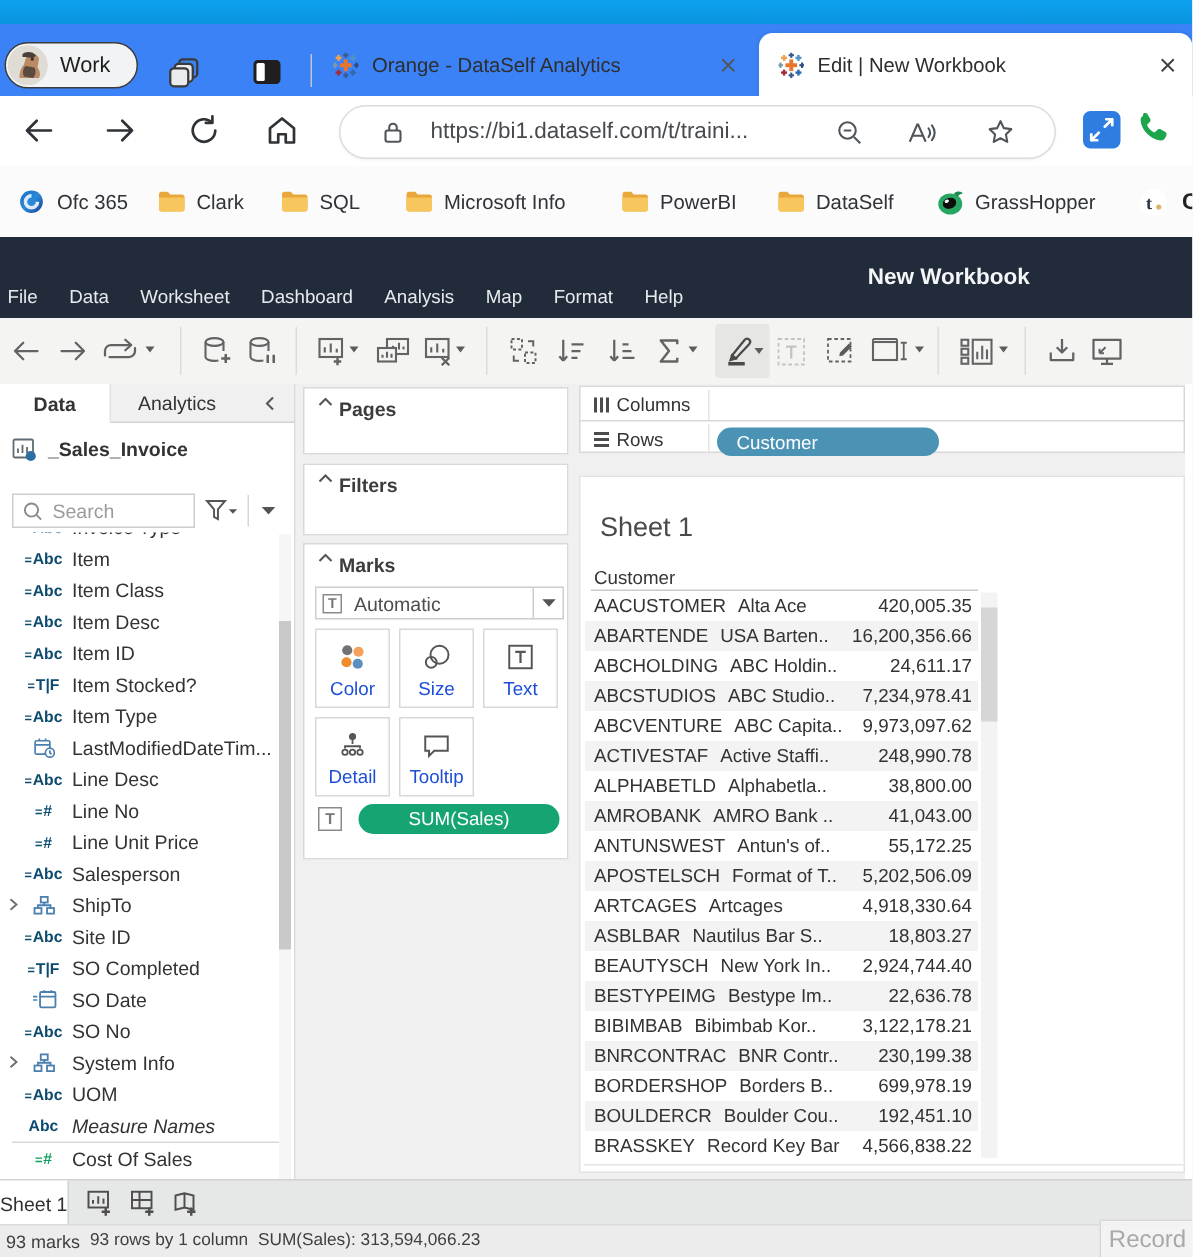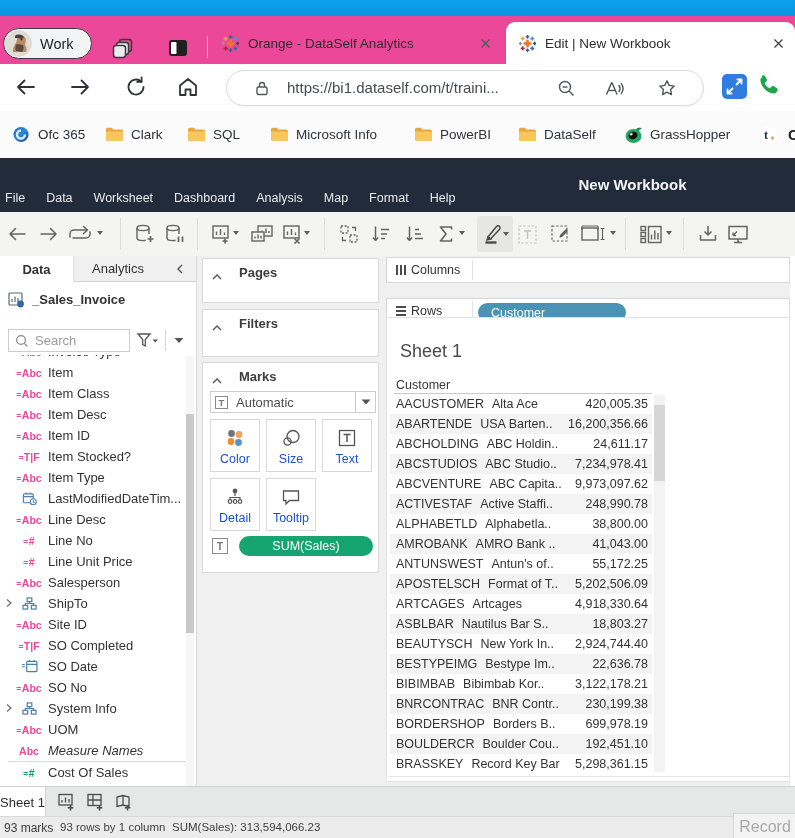--- a/index.html
+++ b/index.html
@@ -5,21 +5,21 @@
   * { margin:0; padding:0; box-sizing:border-box; }
   html,body { background:#fff; }
   body { font-family:"Liberation Sans", sans-serif; }
   .app { position:relative; width:795px; height:838px; overflow:hidden; background:#f0f0f0; }
   .abs { position:absolute; }
 
   
   .topblue { left:0; top:0; width:795px; height:16px; background:linear-gradient(#0da2ef,#0a93de); }
 
   
-  .tabstrip { left:0; top:16px; width:795px; height:48px; background:#ec4899; }
+  .tabstrip { left:0; top:16px; width:795px; height:48px; background:#3b82f6; }
   .profile-pill { left:3px; top:12px; width:89px; height:31px; border:1.6px solid #3c3c3c; border-radius:16px; background:#f2f3f4; display:flex; align-items:center; }
   .profile-pill .avatar { width:27px; height:27px; border-radius:50%; margin-left:1px; overflow:hidden; flex:0 0 auto; }
   .profile-pill .plabel { font-size:14.5px; color:#1f1f1f; margin-left:8px; }
   .strip-icon { top:21px; width:22px; height:22px; color:#3a3a3a; }
   .strip-divider { left:207px; top:20px; width:1px; height:22px; background:#c2c5c9; }
   .btab { top:6px; height:42px; display:flex; align-items:center; font-size:13.5px; color:#2e2e2e; }
   .btab .favicon { width:17px; height:17px; flex:0 0 auto; }
   .btab .ttitle { margin-left:9px; white-space:nowrap; overflow:hidden; }
   .btab .tclose { margin-left:auto; width:15px; height:15px; color:#53575c; flex:0 0 auto; }
   .btab-inactive { left:215px; width:286px; padding:0 8px 0 7px; }
@@ -67,51 +67,51 @@
   .searchbox { left:8px; top:73px; width:122px; height:23px; border:1px solid #cdcdcd; background:#fff; display:flex; align-items:center; padding-left:6px; }
   .searchbox .stext { font-size:13px; color:#9b9b9b; margin-left:6px; }
   .sfunnel { left:136px; top:75px; width:26px; height:19px; color:#555; }
   .sdiv { left:165px; top:74px; width:1px; height:21px; background:#d6d6d6; }
   .scaret { left:172px; top:75px; width:14px; height:19px; color:#555; }
 
   .fieldlist { left:0; top:99px; width:186px; height:431px; overflow:hidden; }
   .fieldscroll { position:absolute; left:0; top:-14.5px; width:186px; }
   .frow { height:21px; display:flex; align-items:center; position:relative; }
   .frow .fexp { position:absolute; left:5px; width:8px; height:8px; color:#707070; }
-  .frow .ficon { position:absolute; left:14px; width:30px; text-align:center; font-weight:bold; color:#ec4899; }
+  .frow .ficon { position:absolute; left:14px; width:30px; text-align:center; font-weight:bold; color:#0c4a6e; }
   .ficon .fi-txt { font-size:10.5px; letter-spacing:0; }
   .ficon .fi-eq { font-size:8.5px; margin-right:.5px; }
   .frow .flabel { position:absolute; left:48px; font-size:13px; color:#333; white-space:nowrap; }
   .frow.italic .flabel { font-style:italic; }
   .frow.green .ficon { color:#12a05f; }
   .fdivider { height:1px; background:#d9d9d9; margin:0 0 0 8px; width:178px; }
   .dp-scroll { left:186px; top:100px; width:8px; height:430px; background:#f6f6f6; }
   .dp-thumb { left:0; top:58px; width:8px; height:219px; background:#c9c9c9; }
 
   
   .card { background:#fff; border:1px solid #d9d9d9; }
   .card-pages { left:202px; top:2px; width:177px; height:45px; }
   .card-filters { left:202px; top:53px; width:177px; height:48px; }
   .card-marks { left:202px; top:106px; width:177px; height:211px; }
-  .card-head { display:flex; align-items:flex-end; padding:6px 0 0 9px; font-size:13px; font-weight:bold; color:#3c3c3c; gap:17px; }
+  .card-head { display:flex; align-items:flex-start; padding:6px 0 0 9px; font-size:13px; font-weight:bold; color:#3c3c3c; gap:4px; }
   .chev { width:10px; height:6px; color:#555; }
   .mark-dd { position:absolute; left:7px; top:28px; width:166px; height:22px; border:1px solid #cdcdcd; display:flex; align-items:center; }
   .mark-dd .mtbox { width:13px; height:13px; border:1px solid #8a8a8a; margin-left:4px; display:flex; align-items:center; justify-content:center; font-size:9.5px; font-weight:bold; color:#777; }
   .mark-dd .mlabel { font-size:13px; color:#4d4d4d; margin-left:8px; }
   .mark-dd .ddbtn { position:absolute; right:0; top:0; width:20px; height:20px; border-left:1px solid #cdcdcd; display:flex; align-items:center; justify-content:center; }
   .mbtn { position:absolute; width:50px; height:53px; border:1px solid #d8d8d8; background:#fff; display:flex; flex-direction:column; align-items:center; justify-content:flex-end; padding-bottom:5px; }
   .mbtn .mlbl { font-size:12.5px; color:#1d4ed8; margin-top:3px; }
   .mbtn .micon { height:22px; display:flex; align-items:center; }
   .pillrow-t { position:absolute; left:9px; top:175px; width:16px; height:16px; border:1px solid #8a8a8a; display:flex; align-items:center; justify-content:center; font-size:10.5px; font-weight:bold; color:#777; background:#fff; }
   .pill-green { position:absolute; left:36px; top:173px; width:134px; height:20px; border-radius:10px; background:#16a572; color:#fff; font-size:12.5px; display:flex; align-items:center; justify-content:center; }
 
   
   .shelf { background:#fff; border:1px solid #d8d8d8; }
   .shelf-cols { left:386px; top:1px; width:404px; height:26px; }
-  .shelf-rows { left:386px; top:42px; width:404px; height:22px; }
+  .shelf-rows { left:386px; top:24px; width:404px; height:22px; }
   .shelf-label { position:absolute; left:24px; top:0; height:24px; display:flex; align-items:center; font-size:12.5px; color:#333; }
   .shelf-icon { position:absolute; left:8px; top:6px; width:12px; height:12px; color:#4b4b4b; }
   .shelf-div { position:absolute; left:85px; top:2px; width:1px; height:20px; background:#e3e3e3; }
   .pill-blue { position:absolute; left:91px; top:4px; width:148px; height:19px; border-radius:10px; background:#4b93b5; color:#fff; font-size:12.5px; display:flex; align-items:center; padding-left:13px; }
 
   
   .canvas { left:386px; top:61px; width:404px; height:465px; background:#fff; border:1px solid #e2e2e2; }
   .sheet-title { position:absolute; left:13px; top:23px; font-size:18px; color:#4a4a4a; }
   .thead { position:absolute; left:9px; top:60px; font-size:12.5px; color:#363636; }
   .thead-line { position:absolute; left:7px; top:74.5px; width:258px; height:1px; background:#c9c9c9; }
@@ -965,21 +965,21 @@
             <span class="tval">699,978.19</span>
           </div>
         <div class="trow">
             <span>BOULDERCR</span>
             <span class="tname">Boulder Cou..</span>
             <span class="tval">192,451.10</span>
           </div>
         <div class="trow">
             <span>BRASSKEY</span>
             <span class="tname">Record Key Bar</span>
-            <span class="tval">5,298,361.15</span>
+            <span class="tval">4,566,838.22</span>
           </div>
       </div>
       <div style="position:absolute; left:2px; top:458px; width:400px; height:1px; background:#e4e4e4"></div>
       <div class="v-scroll">
         <div class="v-thumb"></div>
       </div>
     </div>
   </div>
 
   <div class="abs sheettabs">

